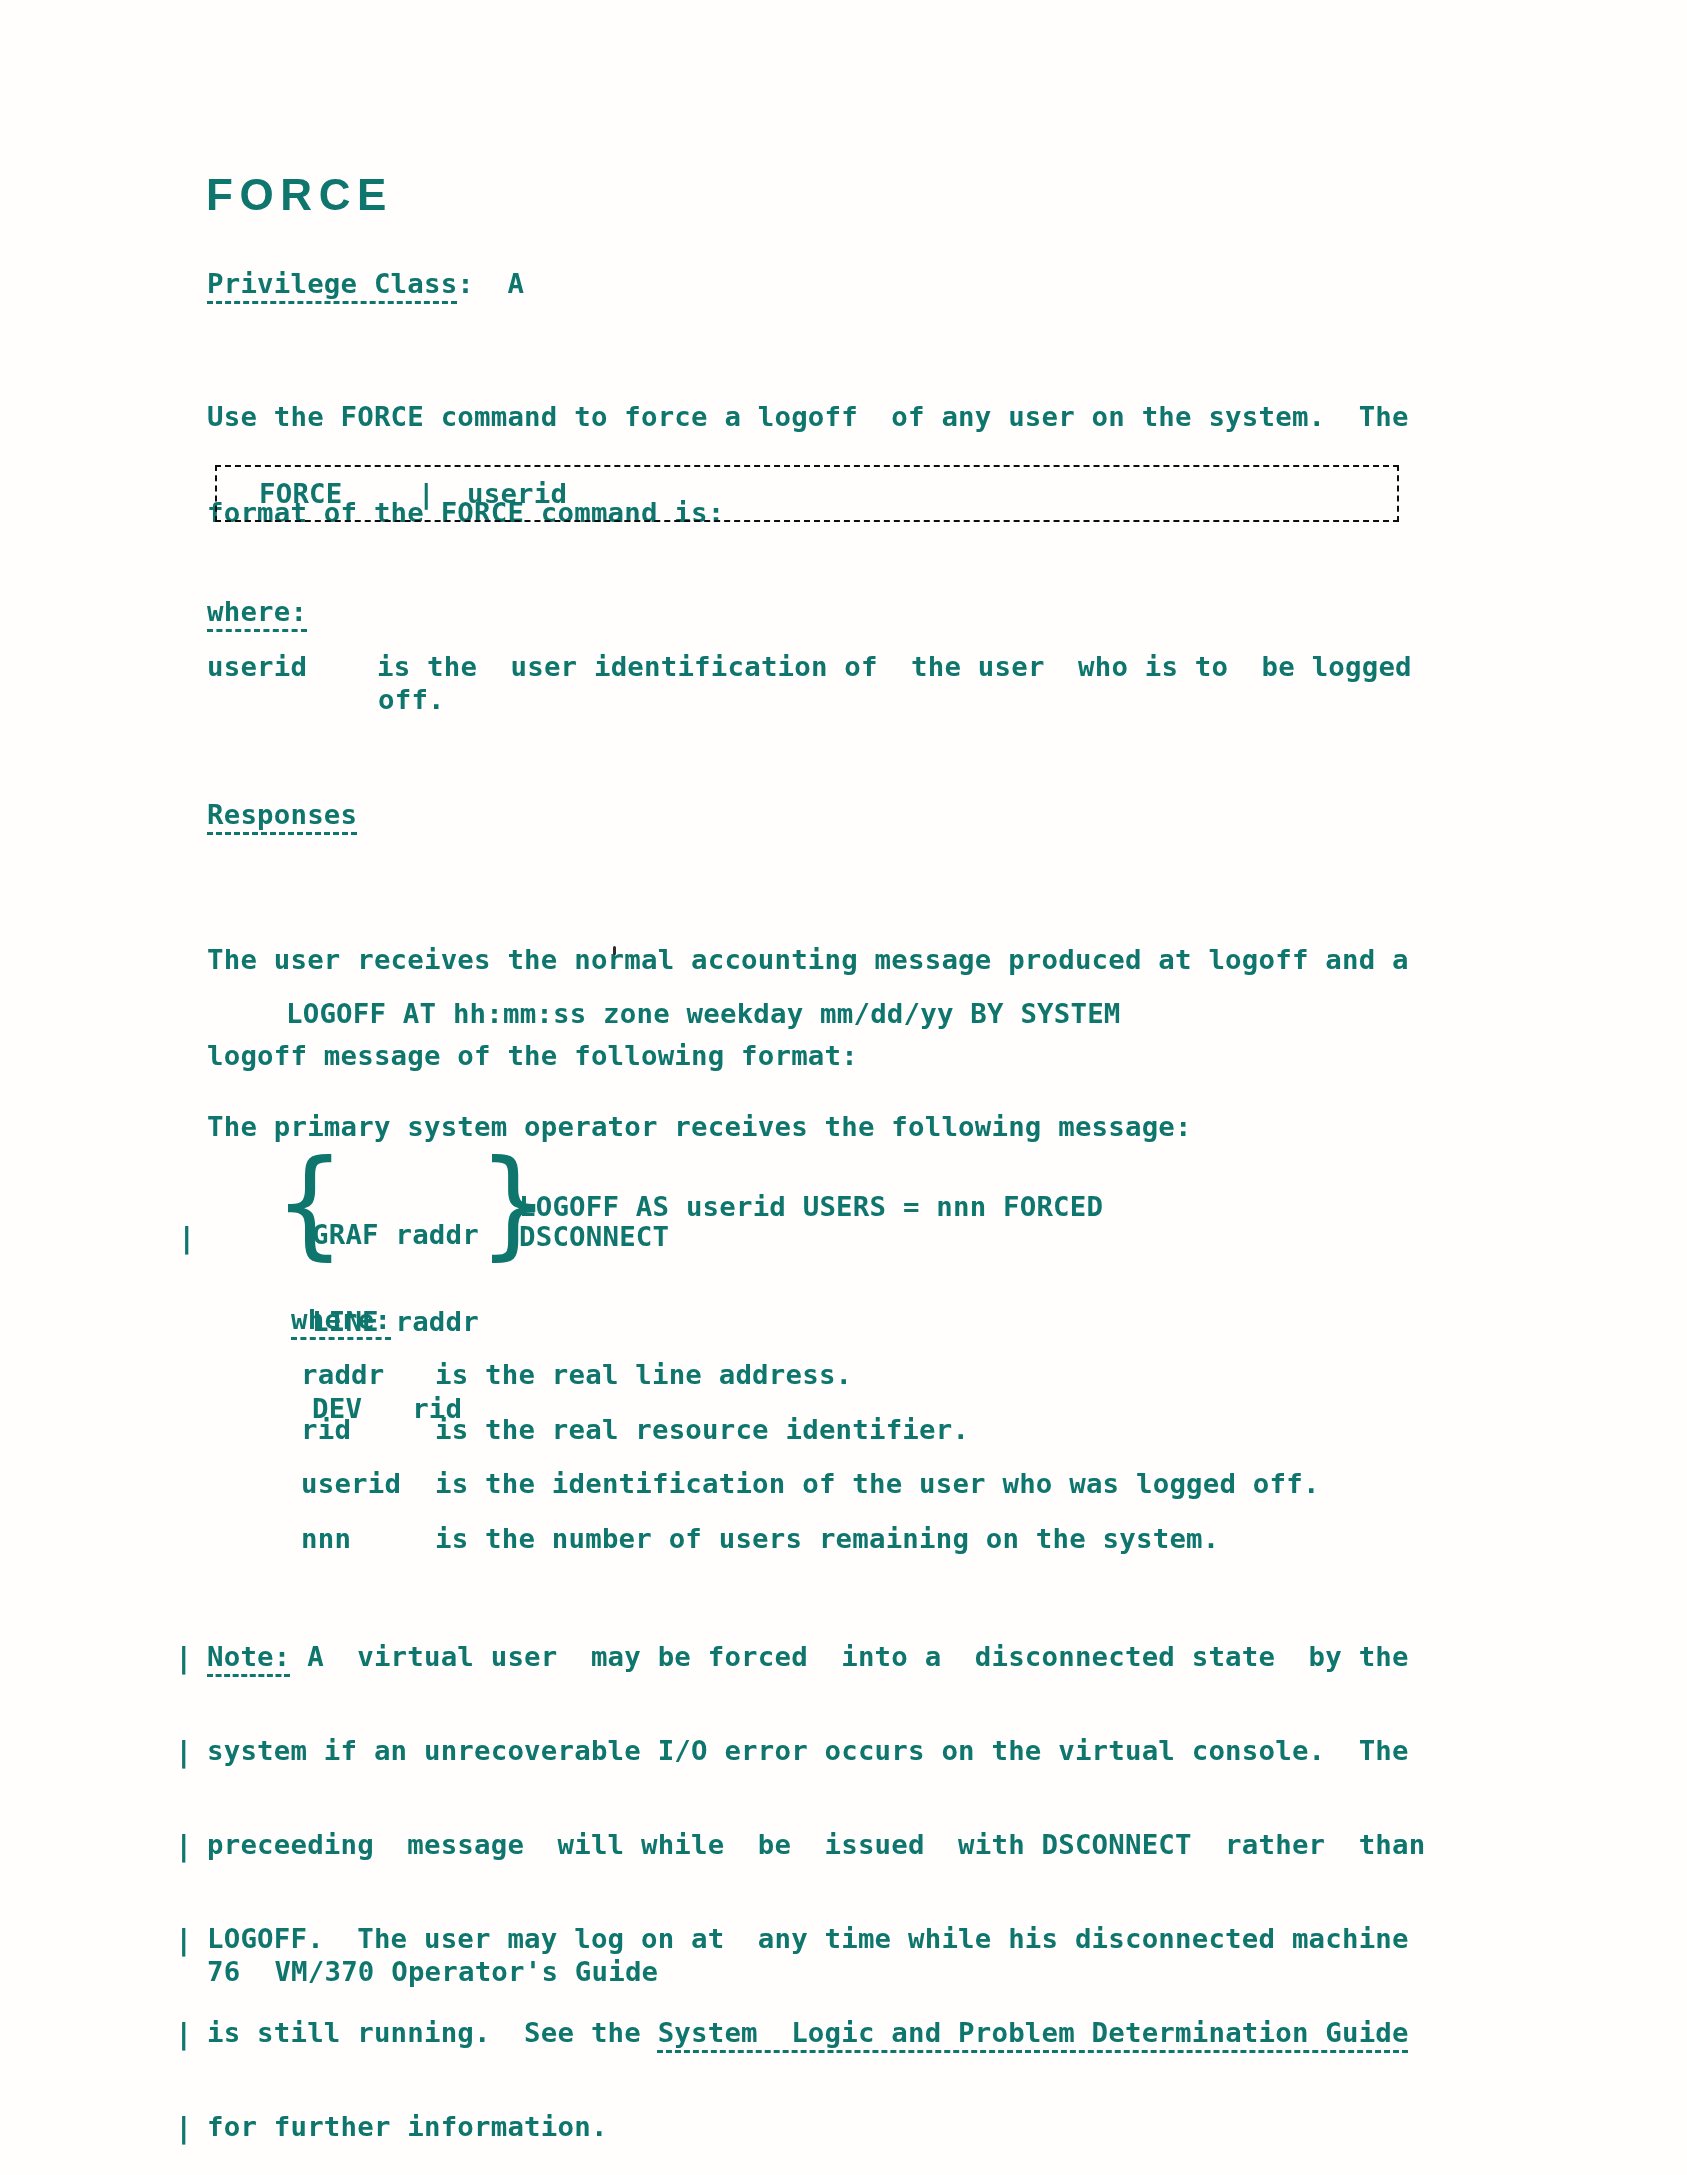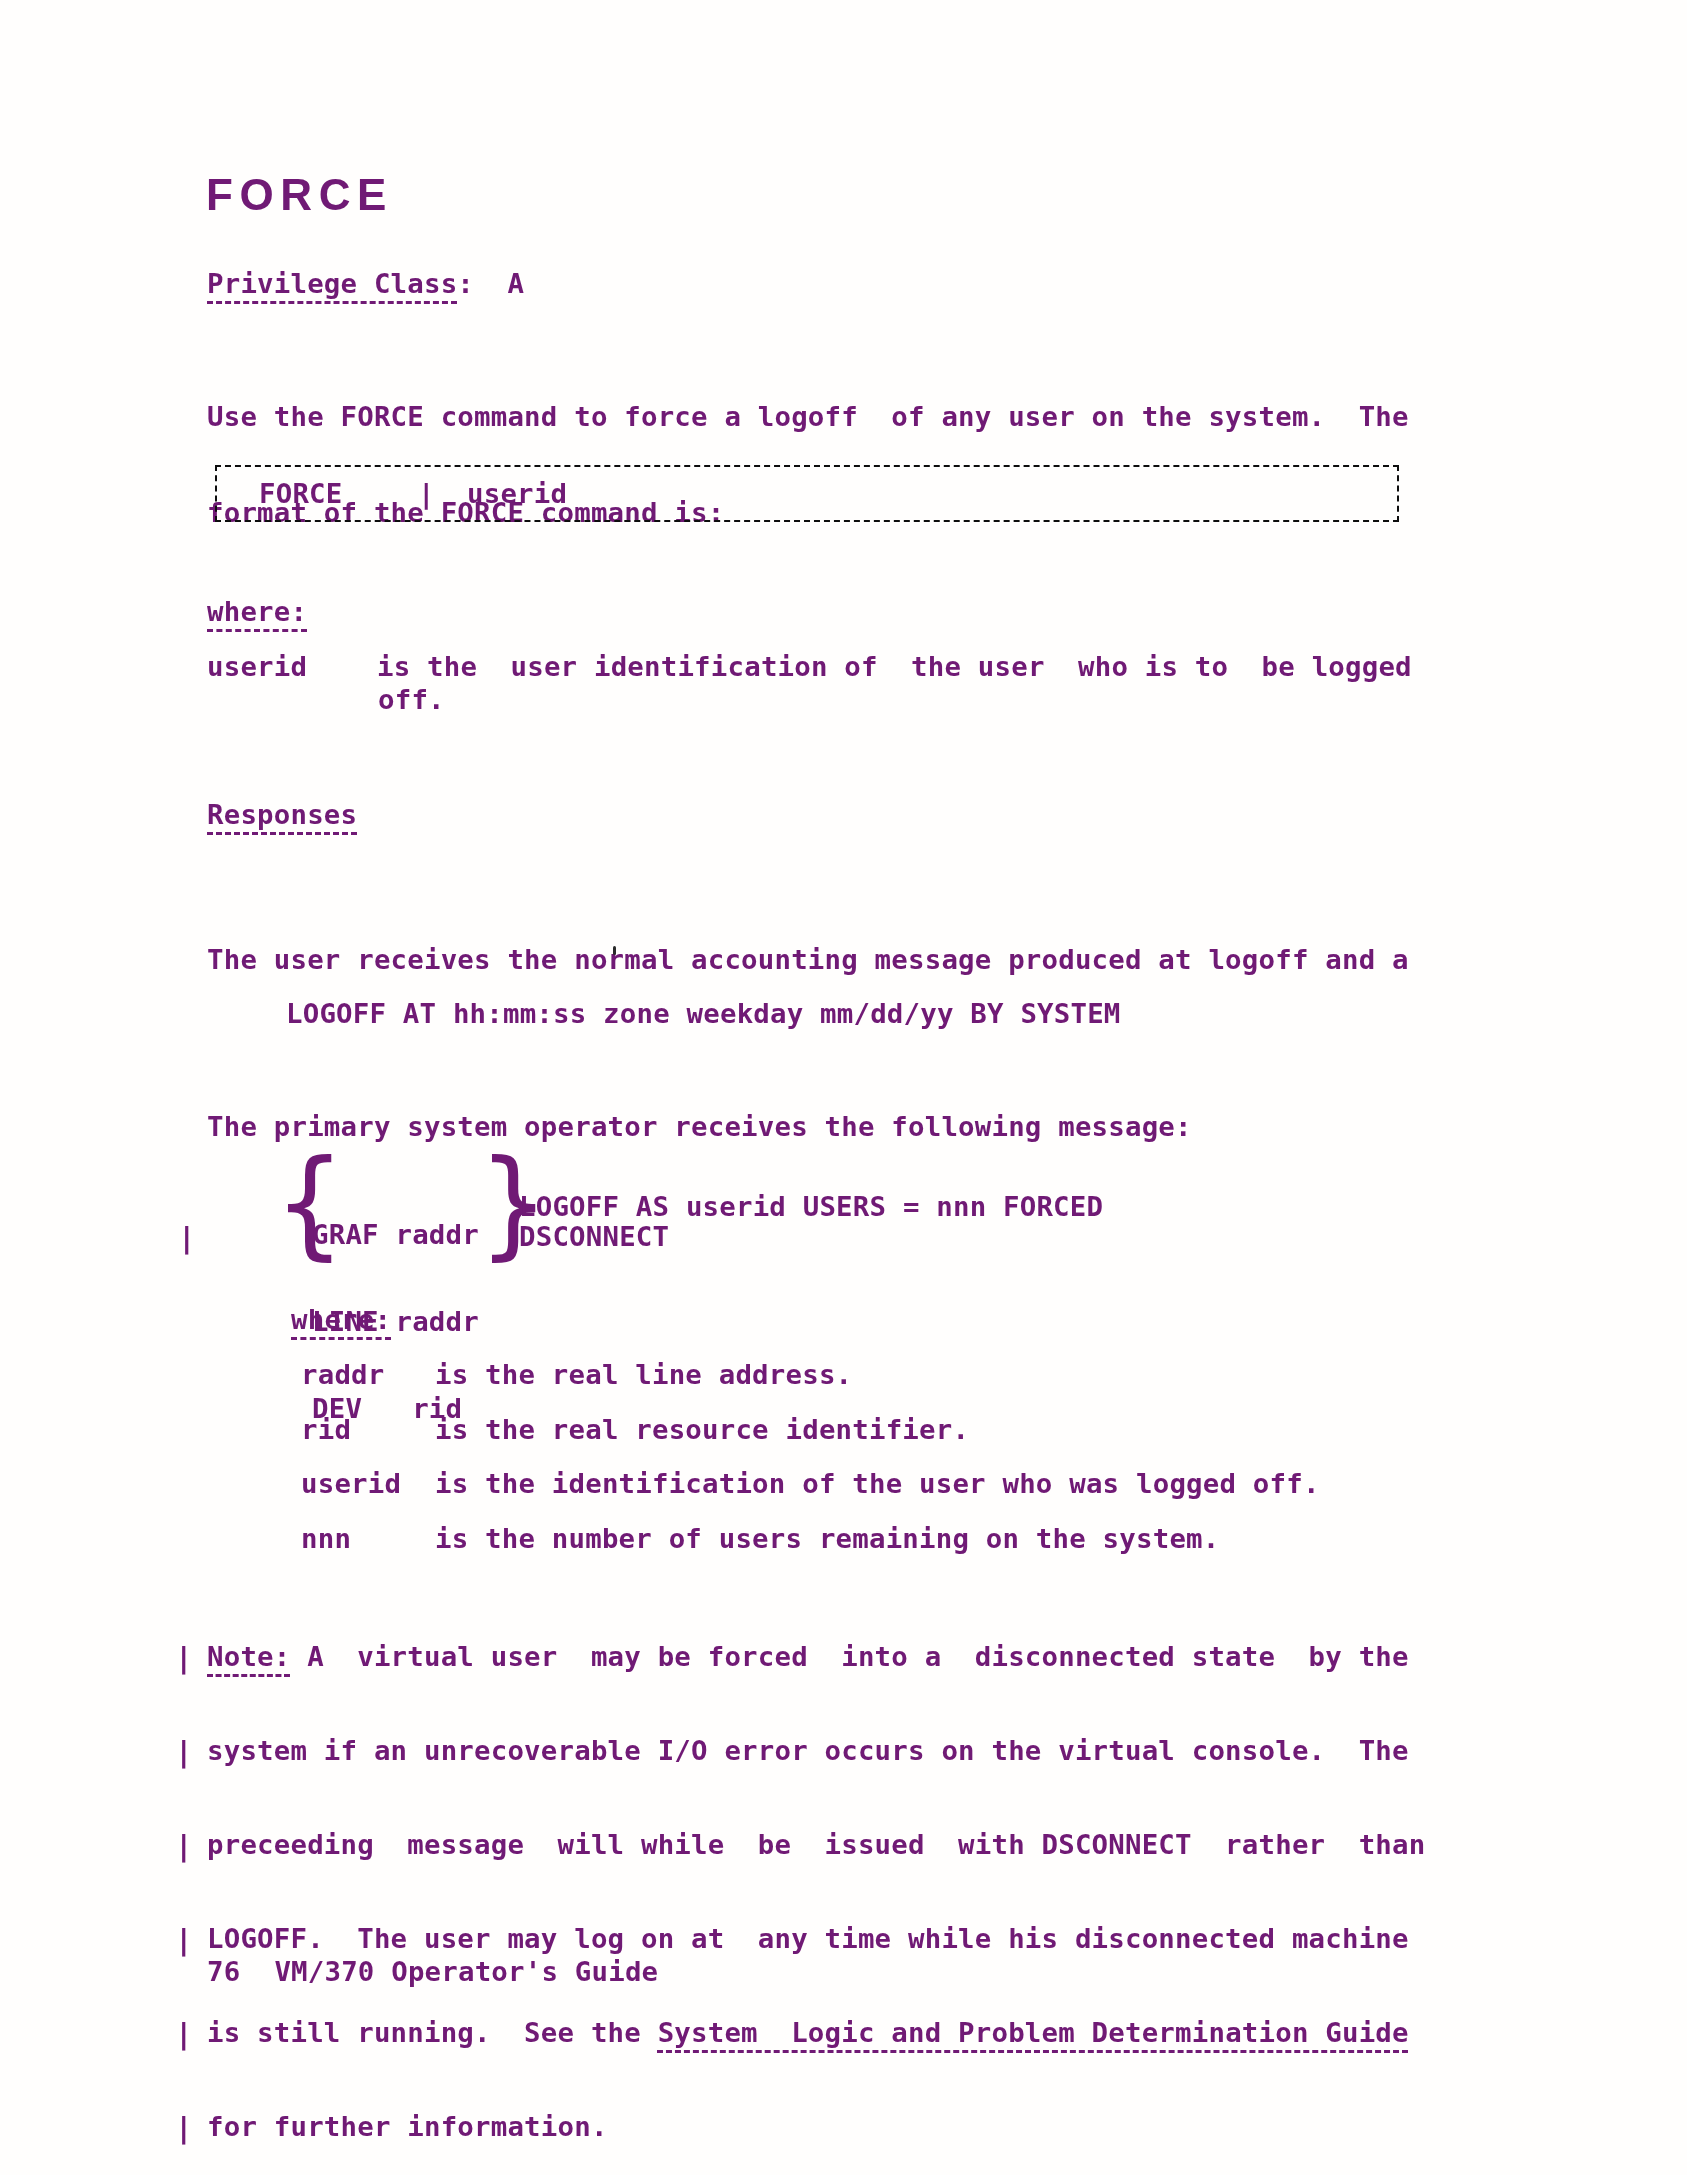--- a/index.html
+++ b/index.html
@@ -1,21 +1,21 @@
 <!DOCTYPE html>
 <html style="font-size:15px"><head>
 <meta charset="utf-8">
 <style>
   html,body { margin:0; padding:0; background:#ffffff; }
   .page {
     position: relative;
     width: 1687px;
     height: 2176px;
     background: #fffefd;
-    color: #701a75;
+    color: #0f766e;
     font-family: "DejaVu Sans Mono", "Liberation Mono", monospace;
     font-weight: 700;
     font-size: 27.4px;
     letter-spacing: 0.2px;
     overflow: hidden;
   }
   .abs { position: absolute; white-space: pre; }
   .u {
     text-decoration: underline;
     text-decoration-style: dashed;
@@ -90,20 +90,21 @@
 
   <div class="abs u" style="left:207px; top:596px;">where:</div>
 
   <div class="abs" style="left:207px; top:651px;"><span class="term w1term">userid</span><span>is the  user identification of  the user  who is to  be logged</span></div>
   <div class="abs" style="left:378px; top:684px;">off.</div>
 
   <div class="abs u" style="left:207px; top:799px;">Responses</div>
 
   <div class="abs para" style="left:207px; top:880px;">
     <div>The user receives the normal accounting message produced at logoff and a</div>
+    <div>logoff message of the following format:</div>
   </div>
 
   <div class="artifact-dot"></div>
 
   <div class="abs" style="left:286px; top:998px;">LOGOFF AT hh:mm:ss zone weekday mm/dd/yy BY SYSTEM</div>
 
   <div class="abs" style="left:207px; top:1079px;margin-top:32px;">The primary system operator receives the following message:</div>
 
   <div class="abs cbar" style="left:178px; top:1221px;">|</div>
 

